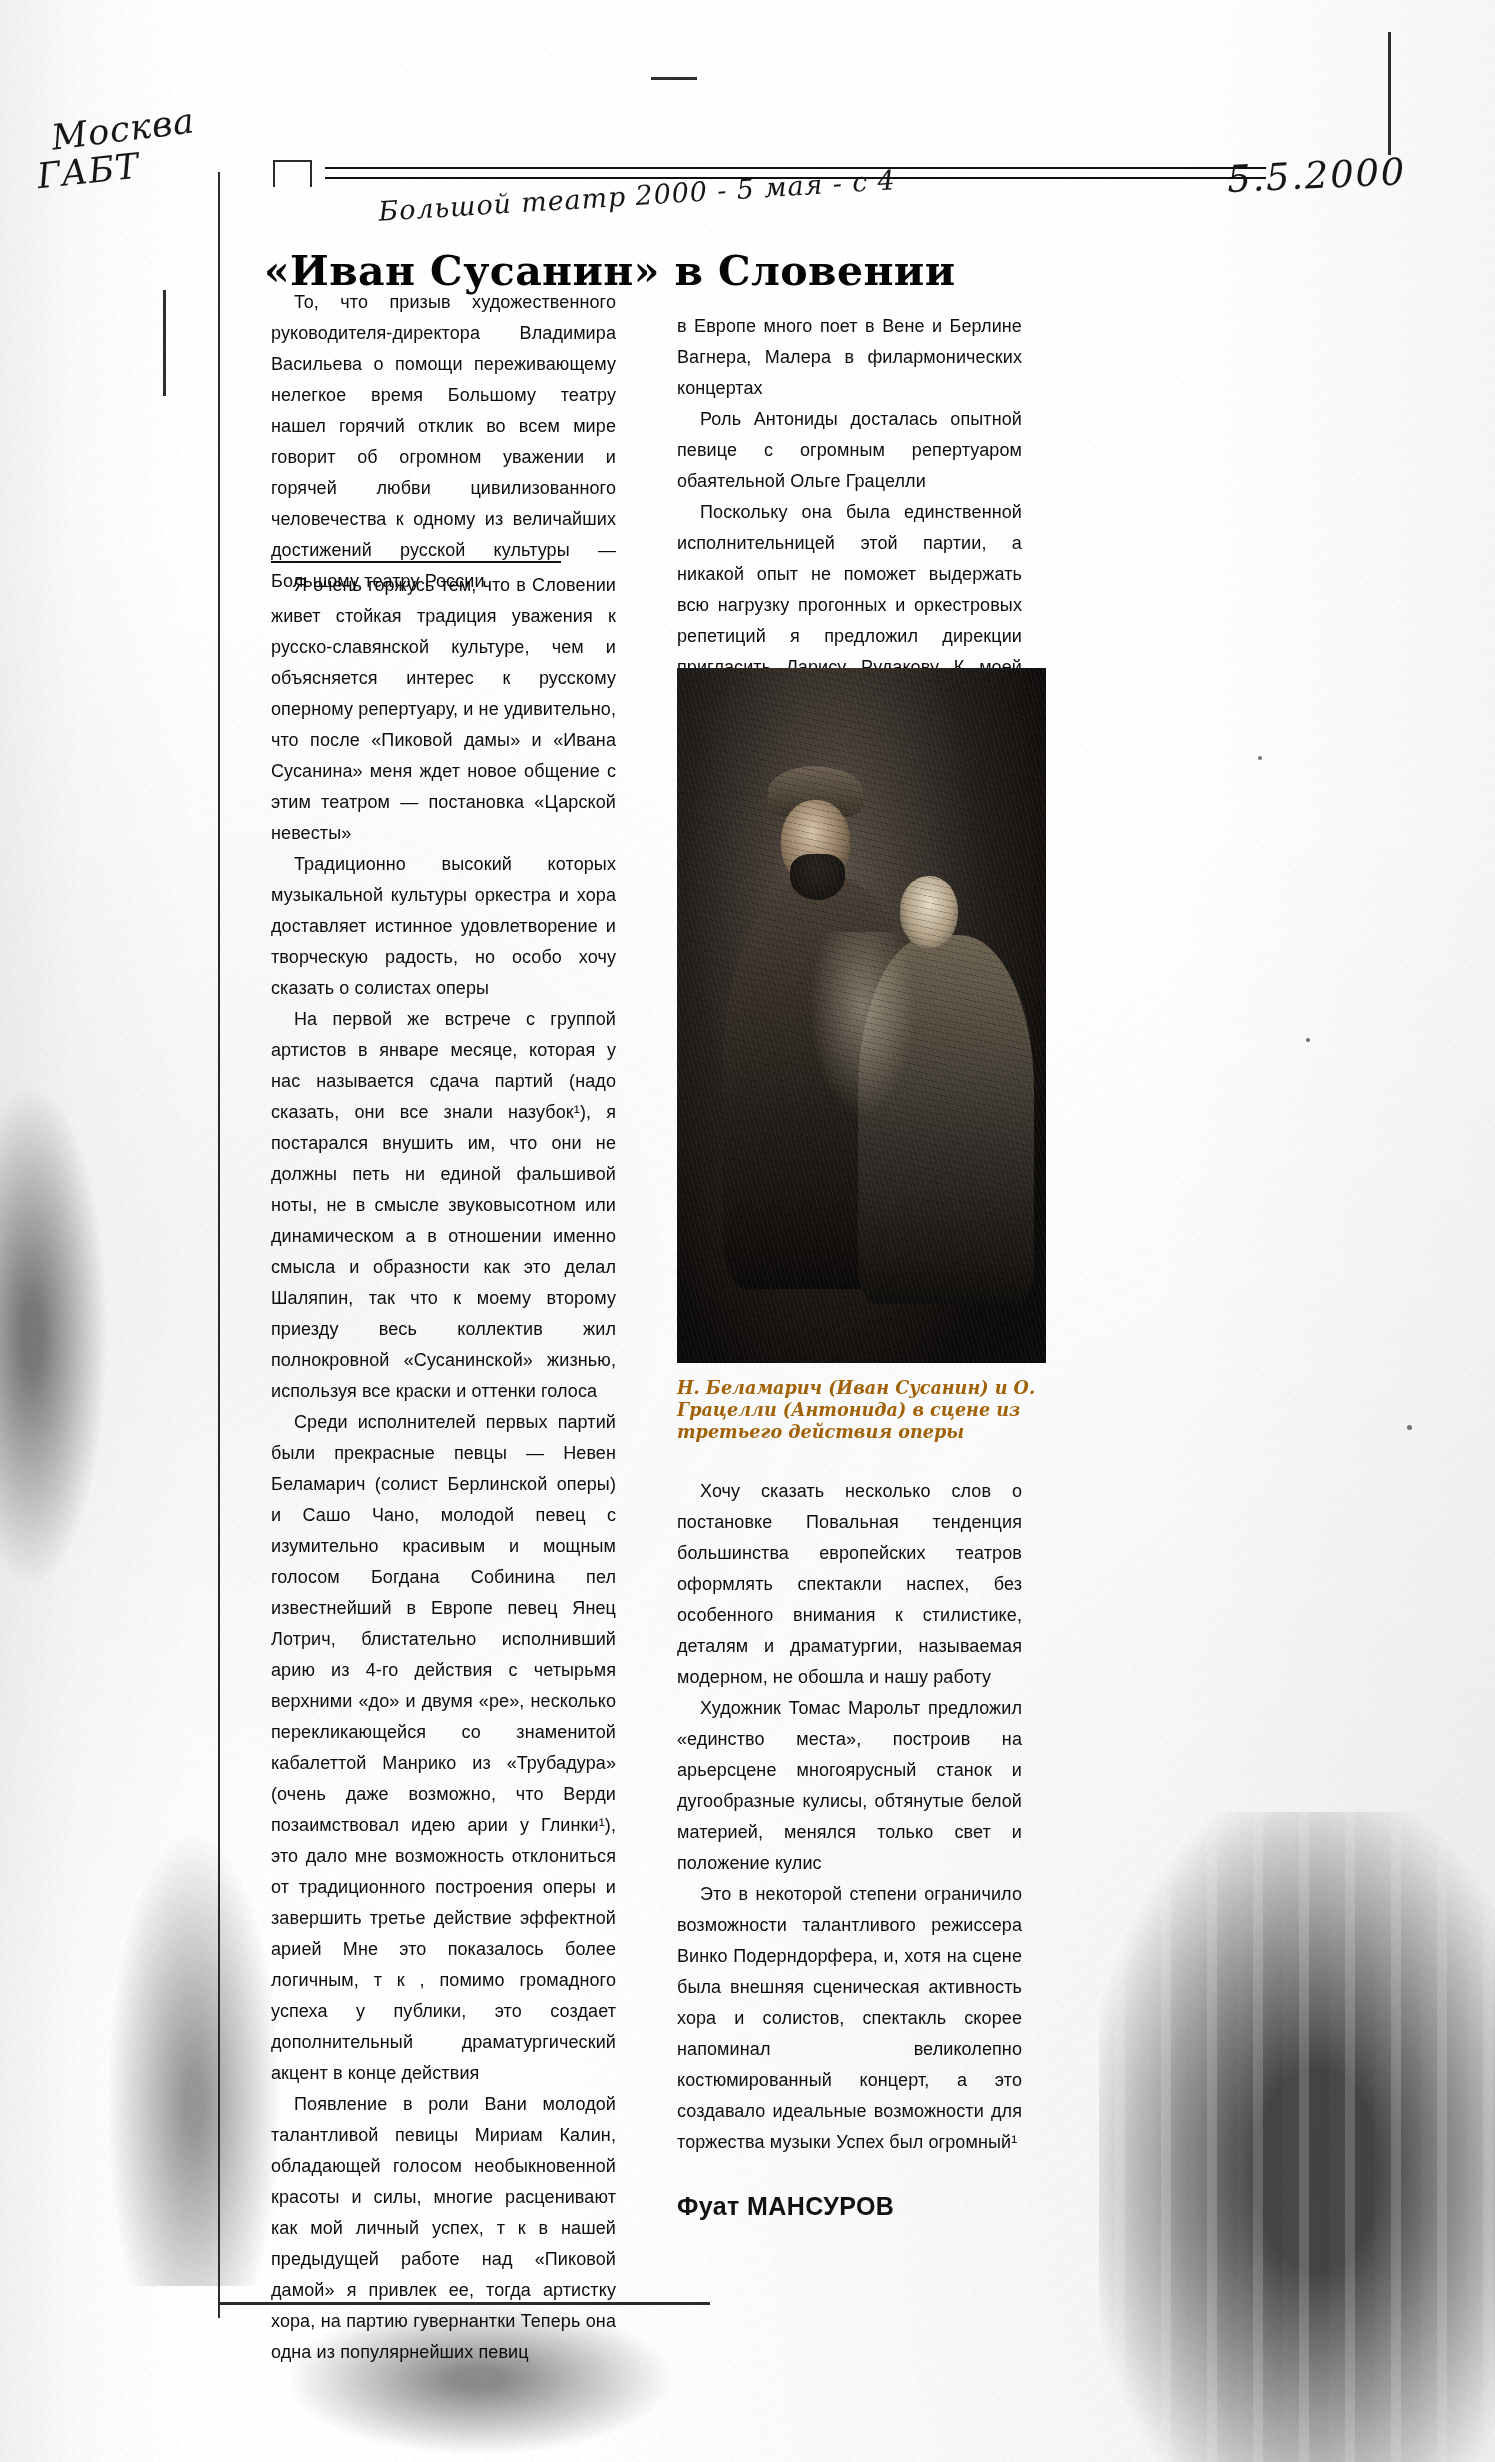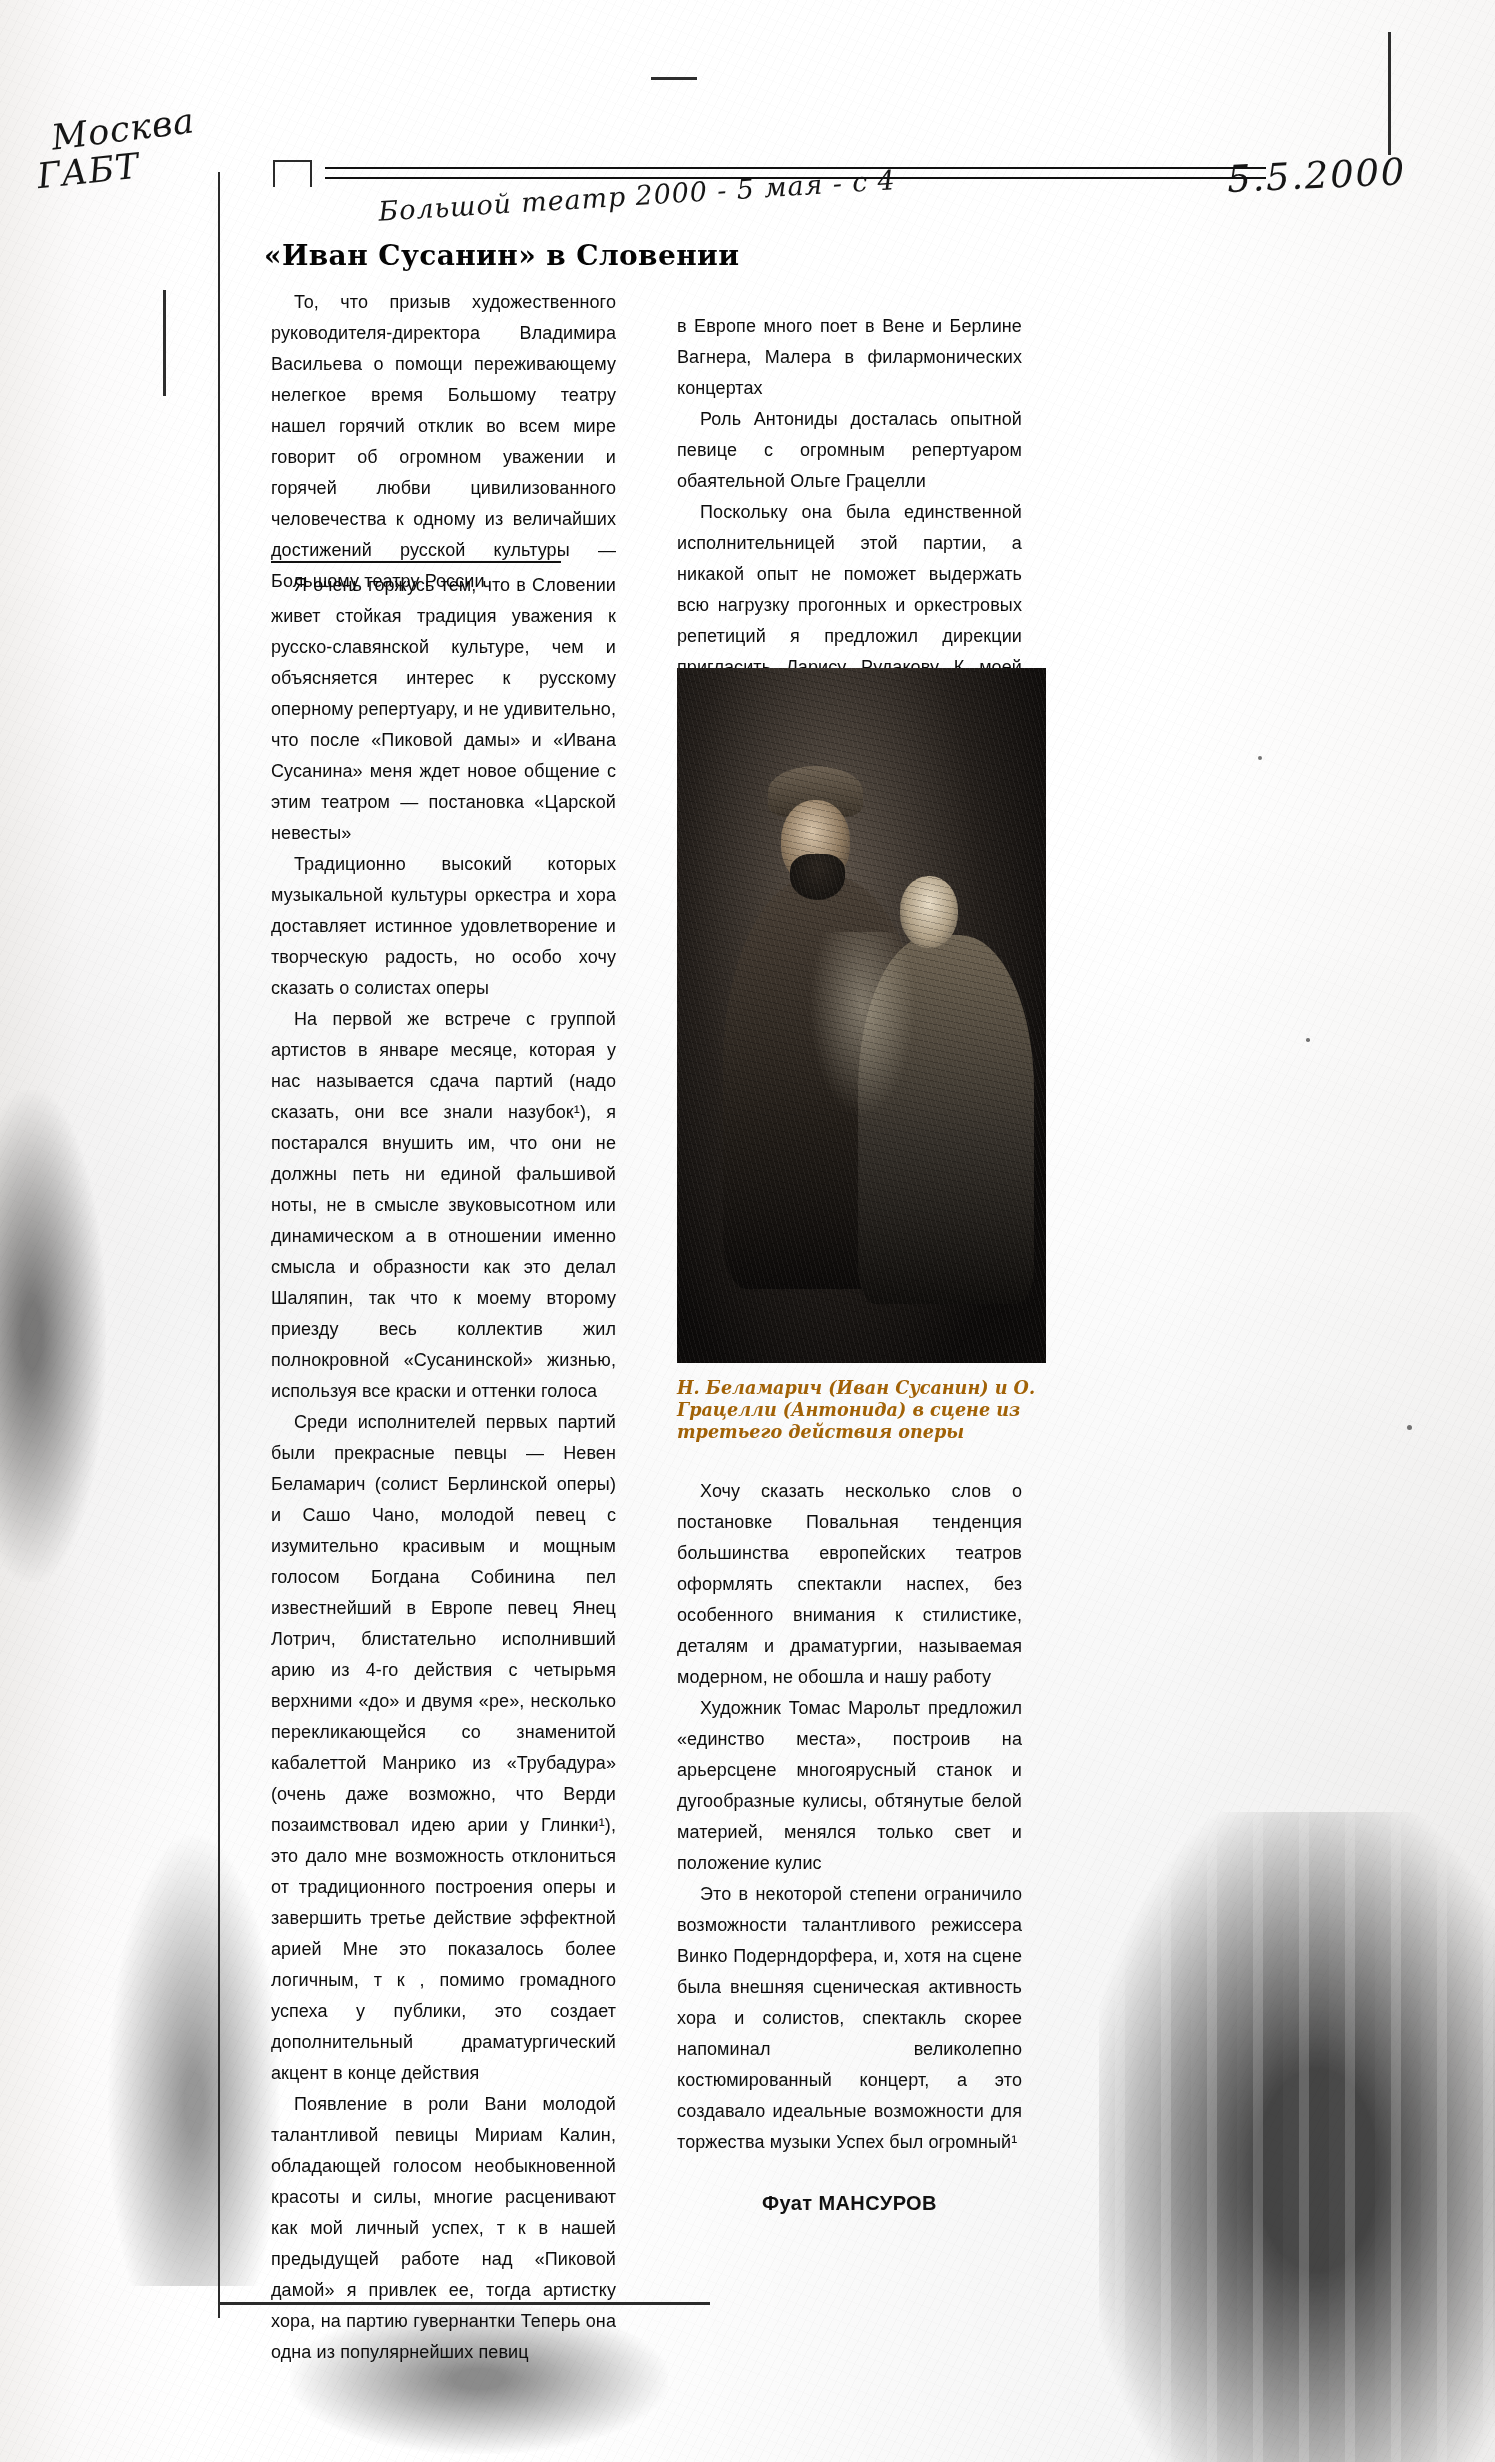--- a/index.html
+++ b/index.html
@@ -117,21 +117,21 @@
   }
 
   
   #headline {
     position: absolute;
     left: 264px;
     top: 220px;
     width: 994px;
     font-family: "DejaVu Serif", serif;
     font-weight: bold;
-    font-size: 28px;
+    font-size: 41px;
     letter-spacing: 0.4px;
     color: #050505;
     text-align: left;
   }
 
   
   .column {
     position: absolute;
     font-family: "Liberation Sans", sans-serif;
     font-size: 18px;
@@ -253,24 +253,24 @@
     font-size: 17.6px;
     line-height: 22px;
     color: #a16207;
   }
 
   #signature {
     position: absolute;
     left: 677px;
     top: 2192px;
     width: 345px;
-    text-align: center;
+    text-align: left;
     font-family: "Liberation Sans", sans-serif;
     font-weight: bold;
-    font-size: 20px;
+    font-size: 25px;
     letter-spacing: 0.4px;
   }
 
   
   .tick {
     position: absolute;
     background: #2e2e2e;
   }
   .faint-dot {
     position: absolute;

